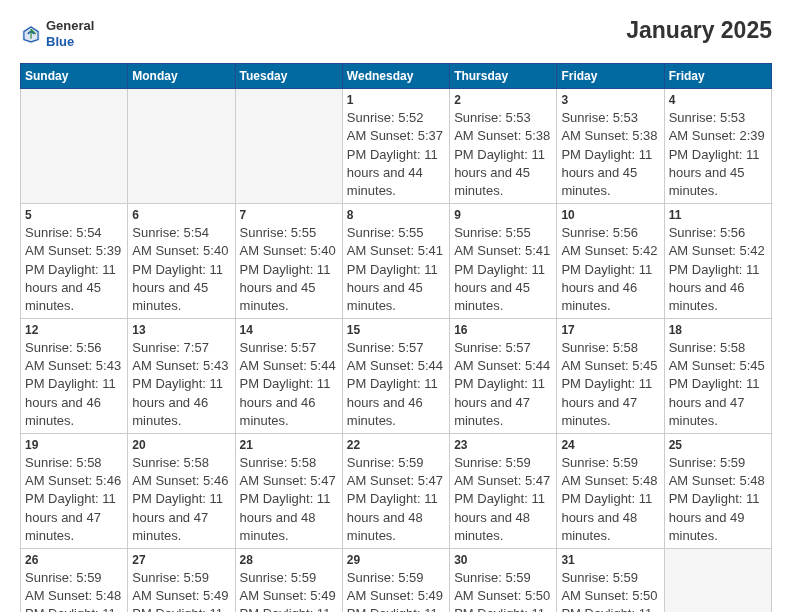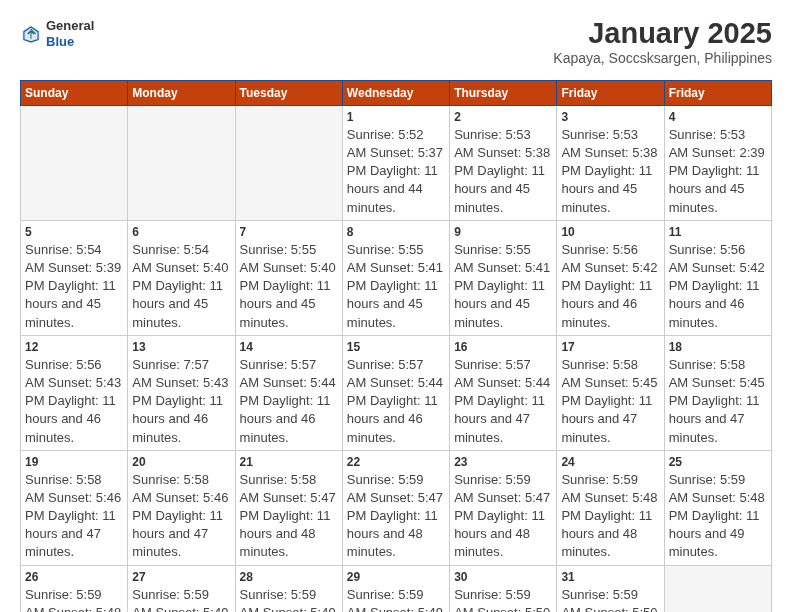--- a/index.html
+++ b/index.html
@@ -34,36 +34,36 @@
     .logo-general { color: #333; }
     .logo-blue { color: #1a5aab; }
     .logo-icon {
       width: 22px;
       height: 22px;
     }
     .title-block {
       text-align: right;
     }
     .calendar-title {
-      font-size: 29px;
+      font-size: 23px;
       font-weight: bold;
       color: #333;
       line-height: 1.1;
     }
     .calendar-subtitle {
       font-size: 14px;
       color: #555;
     }
     .calendar {
       width: 100%;
       border-collapse: collapse;
       table-layout: fixed;
     }
     .calendar th {
-      background-color: #c2410c;
+      background-color: #0369a1;
       color: #fff;
       font-size: 12px;
       font-weight: bold;
       padding: 5px 4px;
       text-align: left;
       border: 1px solid #1e4a90;
     }
     .calendar td {
       vertical-align: top;
       border: 1px solid #ccc;
@@ -104,21 +104,20 @@
         <path d="M14,8 L14,20" fill="none" stroke="#2a8a3a" stroke-width="1.5"></path>
         <path d="M14,8 L20,14" fill="none" stroke="#2a8a3a" stroke-width="1.5"></path>
       </svg>
       <div class="logo-text">
         <div class="logo-general">General</div>
         <div class="logo-blue">Blue</div>
       </div>
     </div>
     <div class="title-block">
       <div class="calendar-title">January 2025</div>
-      <div class="calendar-subtitle">Kapaya, Soccsksargen, Philippines</div>
     </div>
   </div>
 
   <table class="calendar">
     <thead>
       <tr>
         <th>Sunday</th>
         <th>Monday</th>
         <th>Tuesday</th>
         <th>Wednesday</th>

